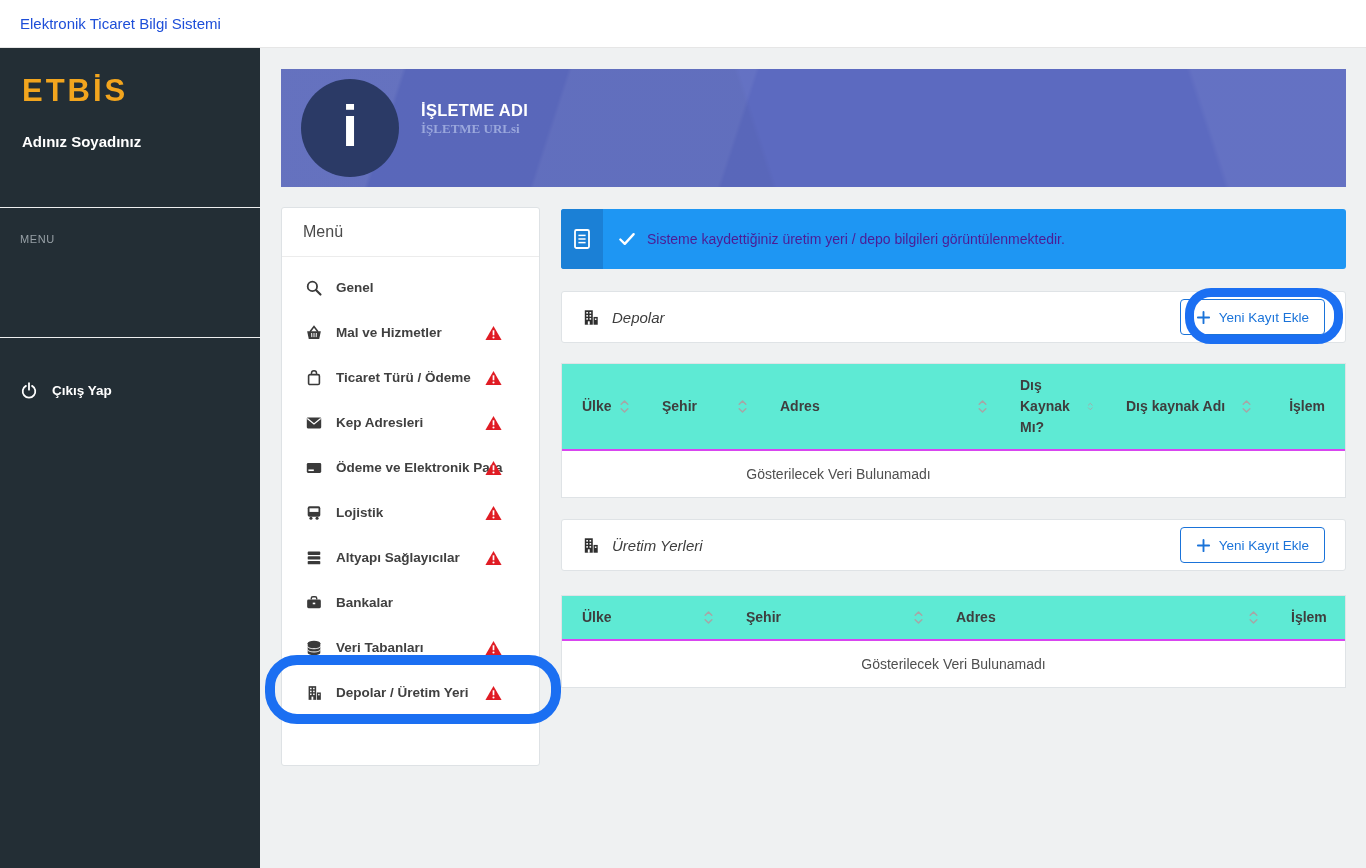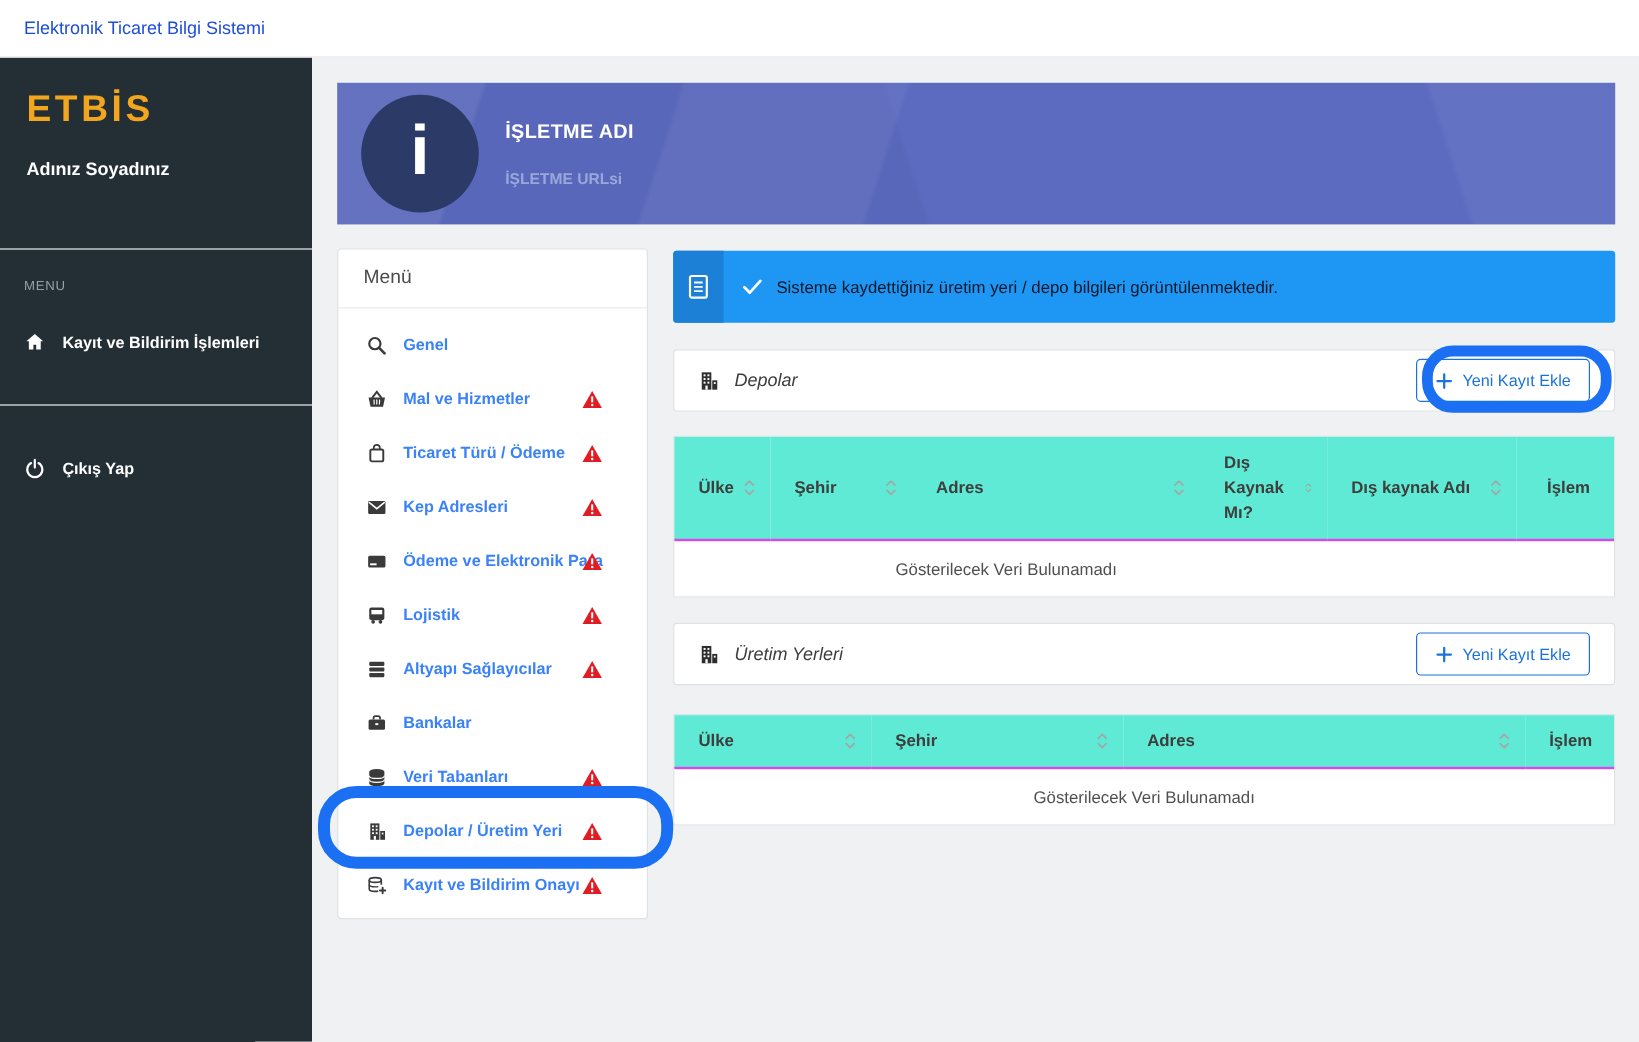--- a/index.html
+++ b/index.html
@@ -28,40 +28,40 @@
   
   .banner{position:absolute;left:281px;top:69px;width:1065px;height:118px;background:#5c6ac0;
           overflow:hidden;}
   .banner::before{content:"";position:absolute;inset:0;
      background:linear-gradient(108deg,rgba(255,255,255,.07) 11%,transparent 11.4%,transparent 26%,rgba(255,255,255,.05) 26.4%,rgba(255,255,255,.05) 43%,transparent 43.4%),
                 linear-gradient(252deg,rgba(255,255,255,.05) 14%,transparent 14.5%,transparent 55%,rgba(0,0,0,.03) 55.5%);}
   .avatar{position:absolute;left:20px;top:10px;width:98px;height:98px;border-radius:50%;
           background:#2b3a66;display:flex;align-items:center;justify-content:center;
           color:#fff;font-size:58px;font-weight:700;line-height:1;padding-bottom:4px;box-sizing:border-box;}
   .biz-name{position:absolute;left:140px;top:32px;color:#fff;font-weight:700;font-size:16.5px;letter-spacing:.3px;}
-  .biz-url{position:absolute;left:140px;top:72px;color:#9aa7dc;font-size:13px;font-weight:600;}
+  .biz-url{position:absolute;left:140px;top:52px;color:#9aa7dc;font-size:13px;font-weight:600;font-family:Liberation Serif, serif;}
 
   
   .menu-card{position:absolute;left:281px;top:207px;width:259px;height:559px;background:#fff;
              border:1px solid #dee2e5;border-radius:3px;box-sizing:border-box;z-index:2;}
   .menu-title{height:48px;line-height:48px;padding-left:21px;font-size:16px;color:#4a4a4a;
               border-bottom:1px solid #ececec;}
   .menu-items{padding-top:8px;}
   .menu-item{height:45px;display:flex;align-items:center;padding:0 16px 0 22px;position:relative;cursor:pointer;}
   .mi-icon{width:20px;display:flex;justify-content:center;color:#3a3a3a;}
-  .mi-label{margin-left:12px;font-size:13.5px;font-weight:600;color:#3b82f6;white-space:nowrap;}
+  .mi-label{margin-left:12px;font-size:13.5px;font-weight:600;color:#404040;white-space:nowrap;}
   .warn{position:absolute;right:37px;top:50%;transform:translateY(-50%);width:17px;height:16px;}
 
   
   .alert{position:absolute;left:561px;top:209px;width:785px;height:60px;background:#1e96f3;
          border-radius:3px;z-index:2;}
   .alert-badge{position:absolute;left:0;top:0;width:42px;height:60px;background:#1b80d6;
                border-radius:3px 0 0 3px;display:flex;align-items:center;justify-content:center;}
   .alert-body{position:absolute;left:57px;top:0;height:60px;display:flex;align-items:center;
-              gap:11px;color:#0f172a;font-size:14px;}
+              gap:11px;color:#4c1d95;font-size:14px;}
 
   
   .section-card{position:absolute;left:561px;width:785px;height:52px;background:#fff;
                 border:1px solid #dfe3e6;border-radius:3px;box-sizing:border-box;
                 display:flex;align-items:center;z-index:2;}
   .sec-depolar{top:291px}.sec-uretim{top:519px}
   .sec-icon{margin-left:19px;color:#2e2e2e;}
   .sec-title{margin-left:12px;font-size:15px;color:#3d3d3d;font-weight:500;font-style:italic;}
   .add-btn{position:absolute;right:20px;top:50%;transform:translateY(-50%);height:36px;
            padding:0 15px;display:flex;align-items:center;gap:8px;background:#fff;
@@ -92,28 +92,20 @@
 <header class="topbar">
   <span class="topbar-title">Elektronik Ticaret Bilgi Sistemi</span>
 </header>
 
 <aside class="sidebar">
   <div class="logo">ETBİS</div>
   <div class="username">Adınız Soyadınız</div>
   <div class="sb-div d1"></div>
   <div class="menu-label">MENU</div>
 
-  <div class="sb-item nav1">
-    <span>
-      <svg width="18" height="18" viewBox="0 0 20 20">
-          <path d="M10 2.5 2.2 9.3h2.3v7.6h4.2v-4.4h2.6v4.4h4.2V9.3h2.3z" fill="#fff"></path>
-        </svg>
-    </span>
-    <span>Kayıt ve Bildirim İşlemleri</span>
-  </div>
 
   <div class="sb-div d2"></div>
 
   <div class="sb-item logout">
     <span>
       <svg width="18" height="18" viewBox="0 0 20 20">
         <path d="M6.6 5.4a7 7 0 1 0 6.8 0" fill="none" stroke="#fff" stroke-width="2" stroke-linecap="round"></path>
         <line x1="10" y1="2.4" x2="10" y2="9.6" stroke="#fff" stroke-width="2" stroke-linecap="round"></line>
       </svg>
     </span>
@@ -300,38 +292,20 @@
       <span class="mi-label">Depolar / Üretim Yeri</span>
       <span class="warn">
         <svg width="17" height="16" viewBox="0 0 24 22">
             <path d="M12 1 23.4 21H.6z" fill="#e01c24"></path>
             <rect x="10.8" y="7.2" width="2.4" height="7" fill="#fff"></rect>
             <circle cx="12" cy="17.4" r="1.5" fill="#fff"></circle>
           </svg>
       </span>
     </div>
 
-    <div class="menu-item">
-      <span class="mi-icon">
-        <svg width="18" height="18" viewBox="0 0 20 20">
-            <ellipse cx="8.6" cy="4.8" rx="5.6" ry="2.2" fill="none" stroke="currentColor" stroke-width="1.5"></ellipse>
-            <path d="M3 4.8v8.4c0 1.2 2.5 2.2 5.6 2.2 1 0 1.9-.1 2.7-.3M14.2 4.8v4.4" fill="none" stroke="currentColor" stroke-width="1.5"></path>
-            <path d="M3 9c0 1.2 2.5 2.2 5.6 2.2 1 0 2-.1 2.8-.3" fill="none" stroke="currentColor" stroke-width="1.3"></path>
-            <path d="M15.4 12v5M12.9 14.5h5" stroke="currentColor" stroke-width="1.8" stroke-linecap="round"></path>
-          </svg>
-      </span>
-      <span class="mi-label">Kayıt ve Bildirim Onayı</span>
-      <span class="warn">
-        <svg width="17" height="16" viewBox="0 0 24 22">
-            <path d="M12 1 23.4 21H.6z" fill="#e01c24"></path>
-            <rect x="10.8" y="7.2" width="2.4" height="7" fill="#fff"></rect>
-            <circle cx="12" cy="17.4" r="1.5" fill="#fff"></circle>
-          </svg>
-      </span>
-    </div>
 
   </div>
 </section>
 
 <section class="alert">
   <div class="alert-badge">
     <span>
       <svg width="20" height="22" viewBox="0 0 20 22">
           <rect x="3" y="2" width="14" height="18" rx="1.5" fill="none" stroke="#fff" stroke-width="1.8"></rect>
           <g stroke="#fff" stroke-width="1.5">

